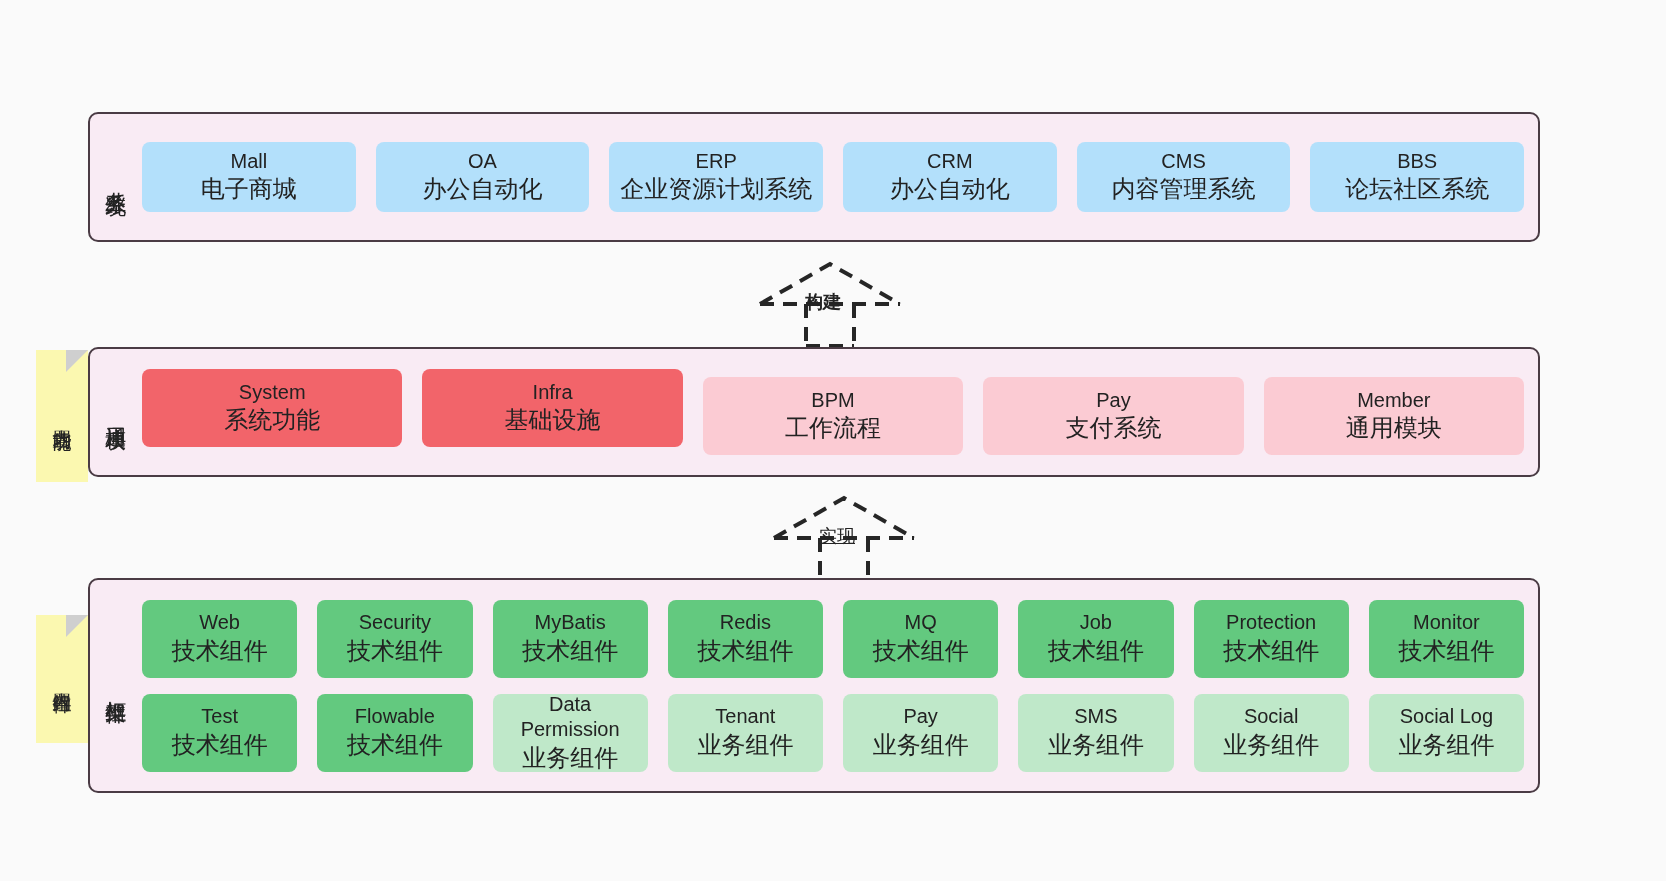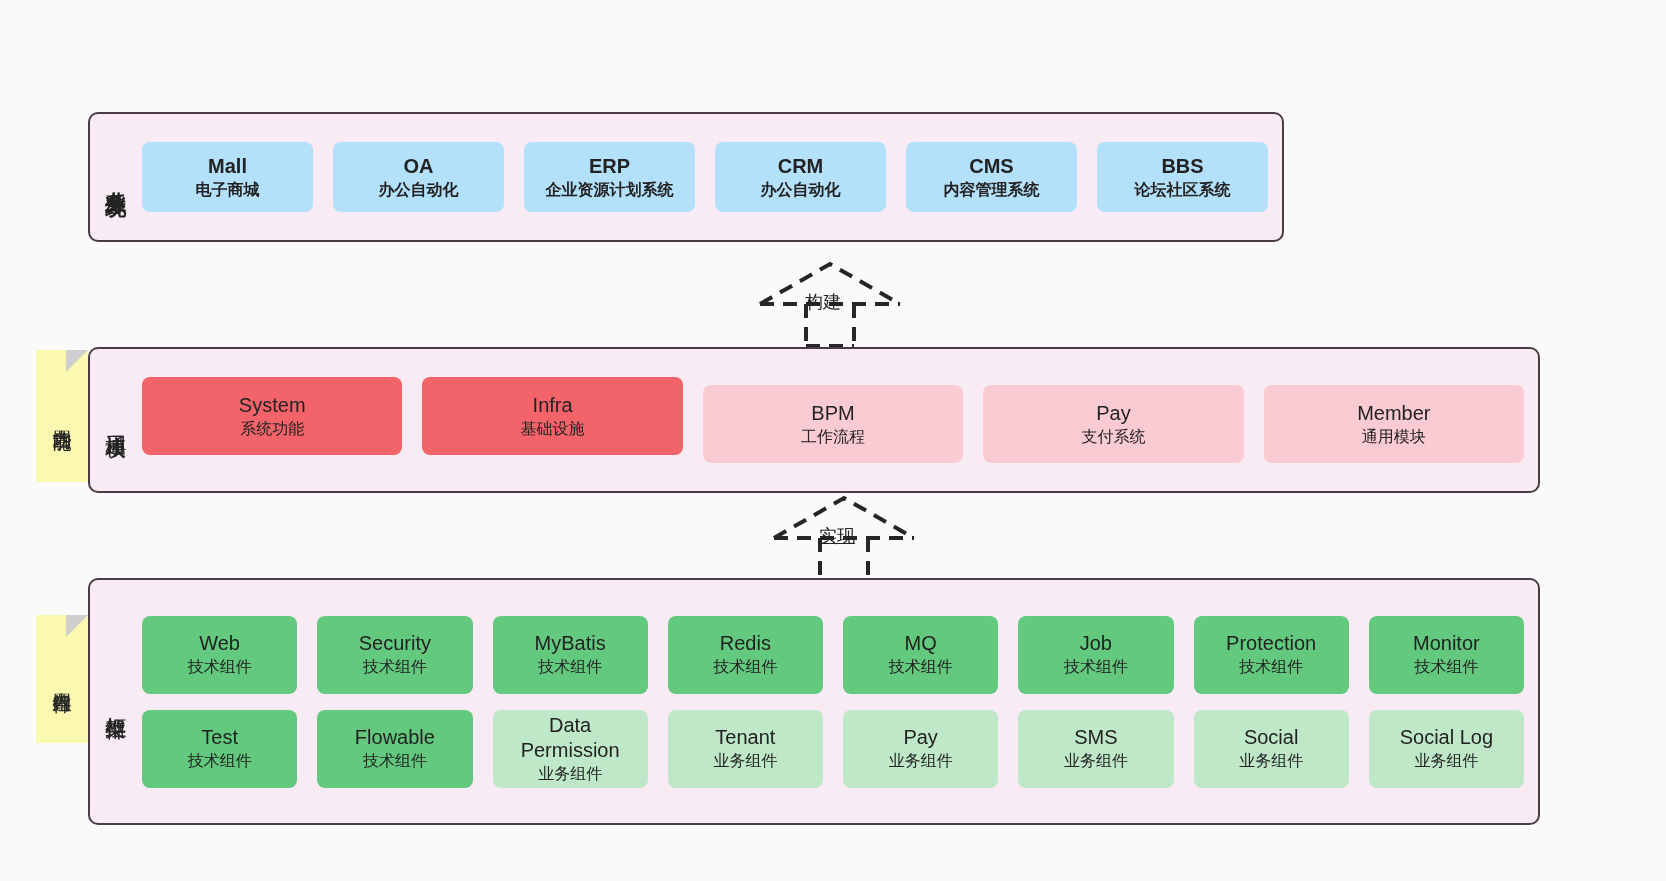--- a/index.html
+++ b/index.html
@@ -76,39 +76,39 @@
     text-align: center;
     line-height: 1.28;
     box-sizing: border-box;
     padding: 4px 6px;
   }
   .cell .t-en {
     font-size: 20px;
     color: #222;
   }
   .cell .t-cn {
-    font-size: 16px;
+    font-size: 24px;
     color: #222;
   }
 
   
   .c-blue       { background: #b3e0fb; }
   .c-red        { background: #f2646a; }
   .c-pink       { background: #fbcbd3; margin-top: 8px; }
   .c-green      { background: #63c97f; }
   .c-greenlight { background: #bfe8c9; }
 
   
-  #layer-business  { left: 88px;  top: 112px; width: 1196px; height: 130px; font-weight: bold; }
+  #layer-business  { left: 88px;  top: 112px; width: 1452px; height: 130px; }
   #layer-business .cell { height: 70px; }
 
-  #layer-common    { left: 88px;  top: 347px; width: 1452px; height: 146px; }
+  #layer-common    { left: 88px;  top: 347px; width: 1452px; height: 130px; }
   #layer-common .cell { height: 78px; }
 
-  #layer-framework { left: 88px;  top: 578px; width: 1452px; height: 247px; }
+  #layer-framework { left: 88px;  top: 578px; width: 1452px; height: 215px; }
   #layer-framework .cell { height: 78px; }
 
   
   .note {
     position: absolute;
     width: 52px;
     background: #fbf8b0;
     box-sizing: border-box;
     display: flex;
     align-items: center;
@@ -175,21 +175,21 @@
           <span class="t-cn">内容管理系统</span>
         </div>
         <div class="cell c-blue">
           <span class="t-en">BBS</span>
           <span class="t-cn">论坛社区系统</span>
         </div>
       </div>
     </div>
   </div>
 
-  <div class="connector" id="connector-build" style="left:752px; top:258px; width:156px; height:90px;">
+  <div class="connector" id="connector-build" style="left:752px; top:258px; width:156px; height:90px;font-weight:bold;">
     <svg width="156" height="90" viewBox="0 0 156 90">
       <path d="M 8 46 L 78 6 L 148 46" fill="none" stroke="#262626" stroke-width="4" stroke-dasharray="14 9" stroke-linecap="butt"></path>
       <path d="M 54 46 L 54 90 M 102 46 L 102 90 M 54 88 L 102 88 M 8 46 L 148 46" fill="none" stroke="#262626" stroke-width="4" stroke-dasharray="14 9" stroke-linecap="butt"></path>
     </svg>
     <span class="arrow-label" style="left:53px; top:32px;">构建</span>
   </div>
 
   <div class="note" id="note-common">
     <span>内置功能</span>
   </div>

